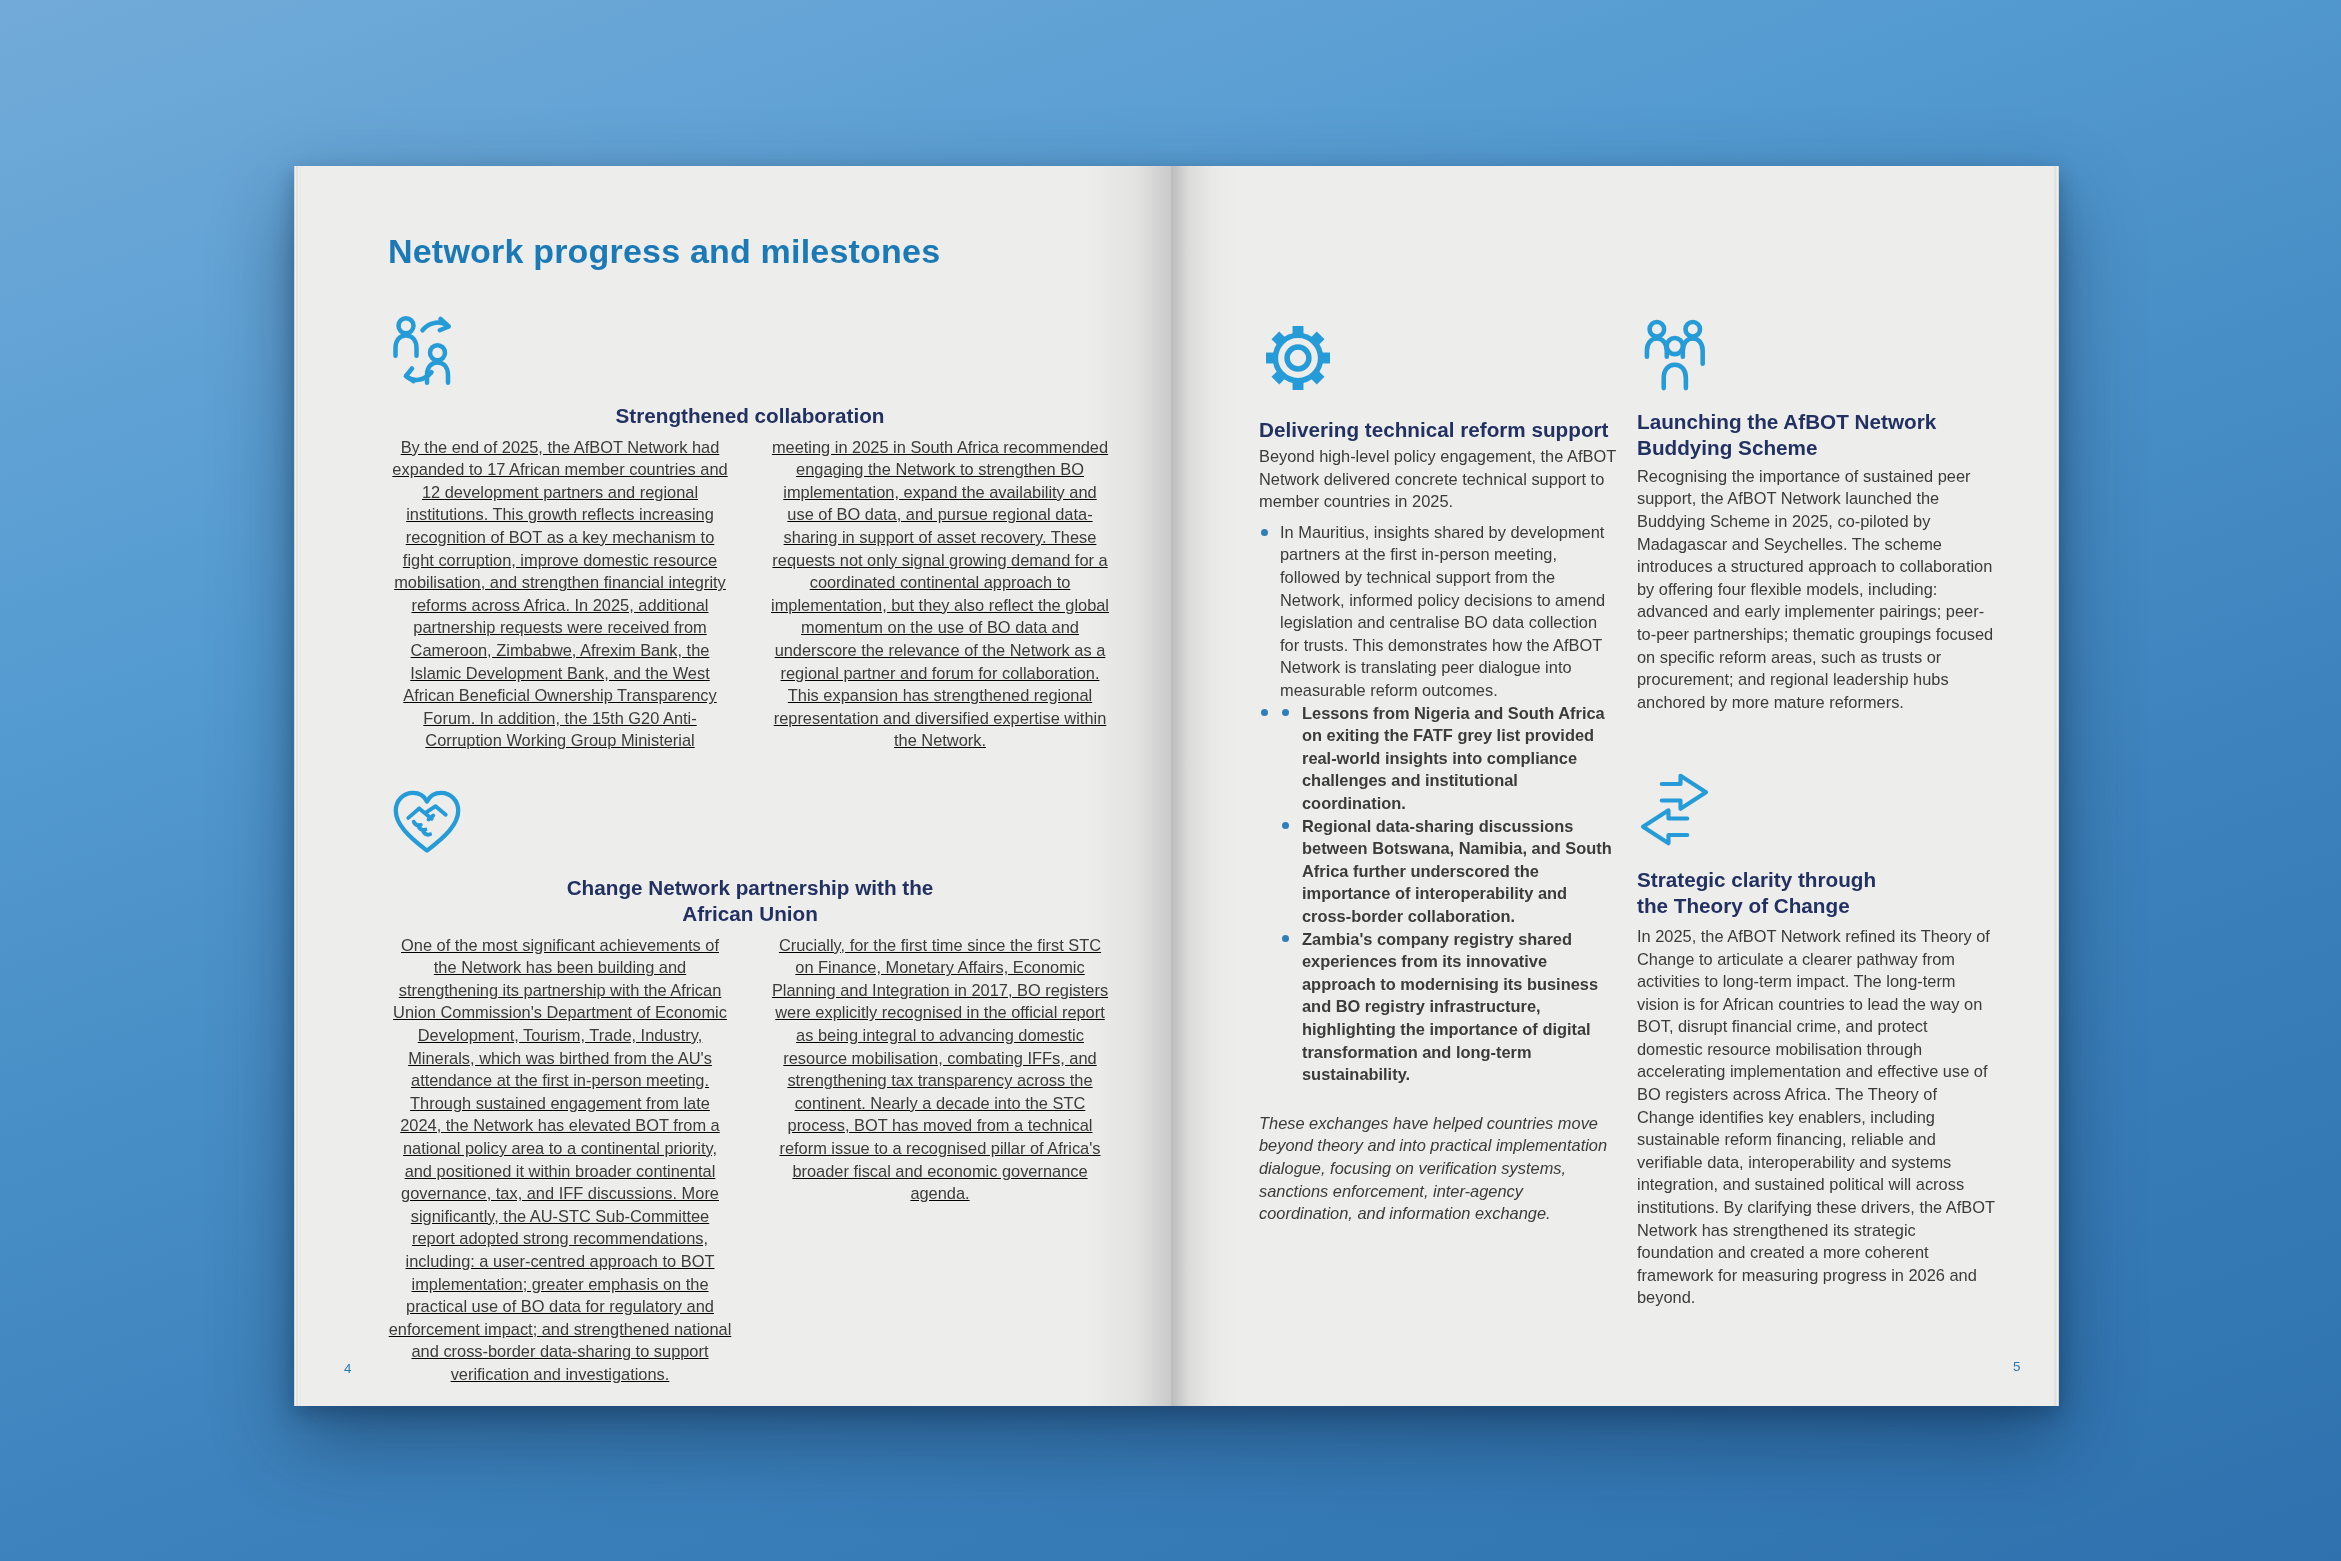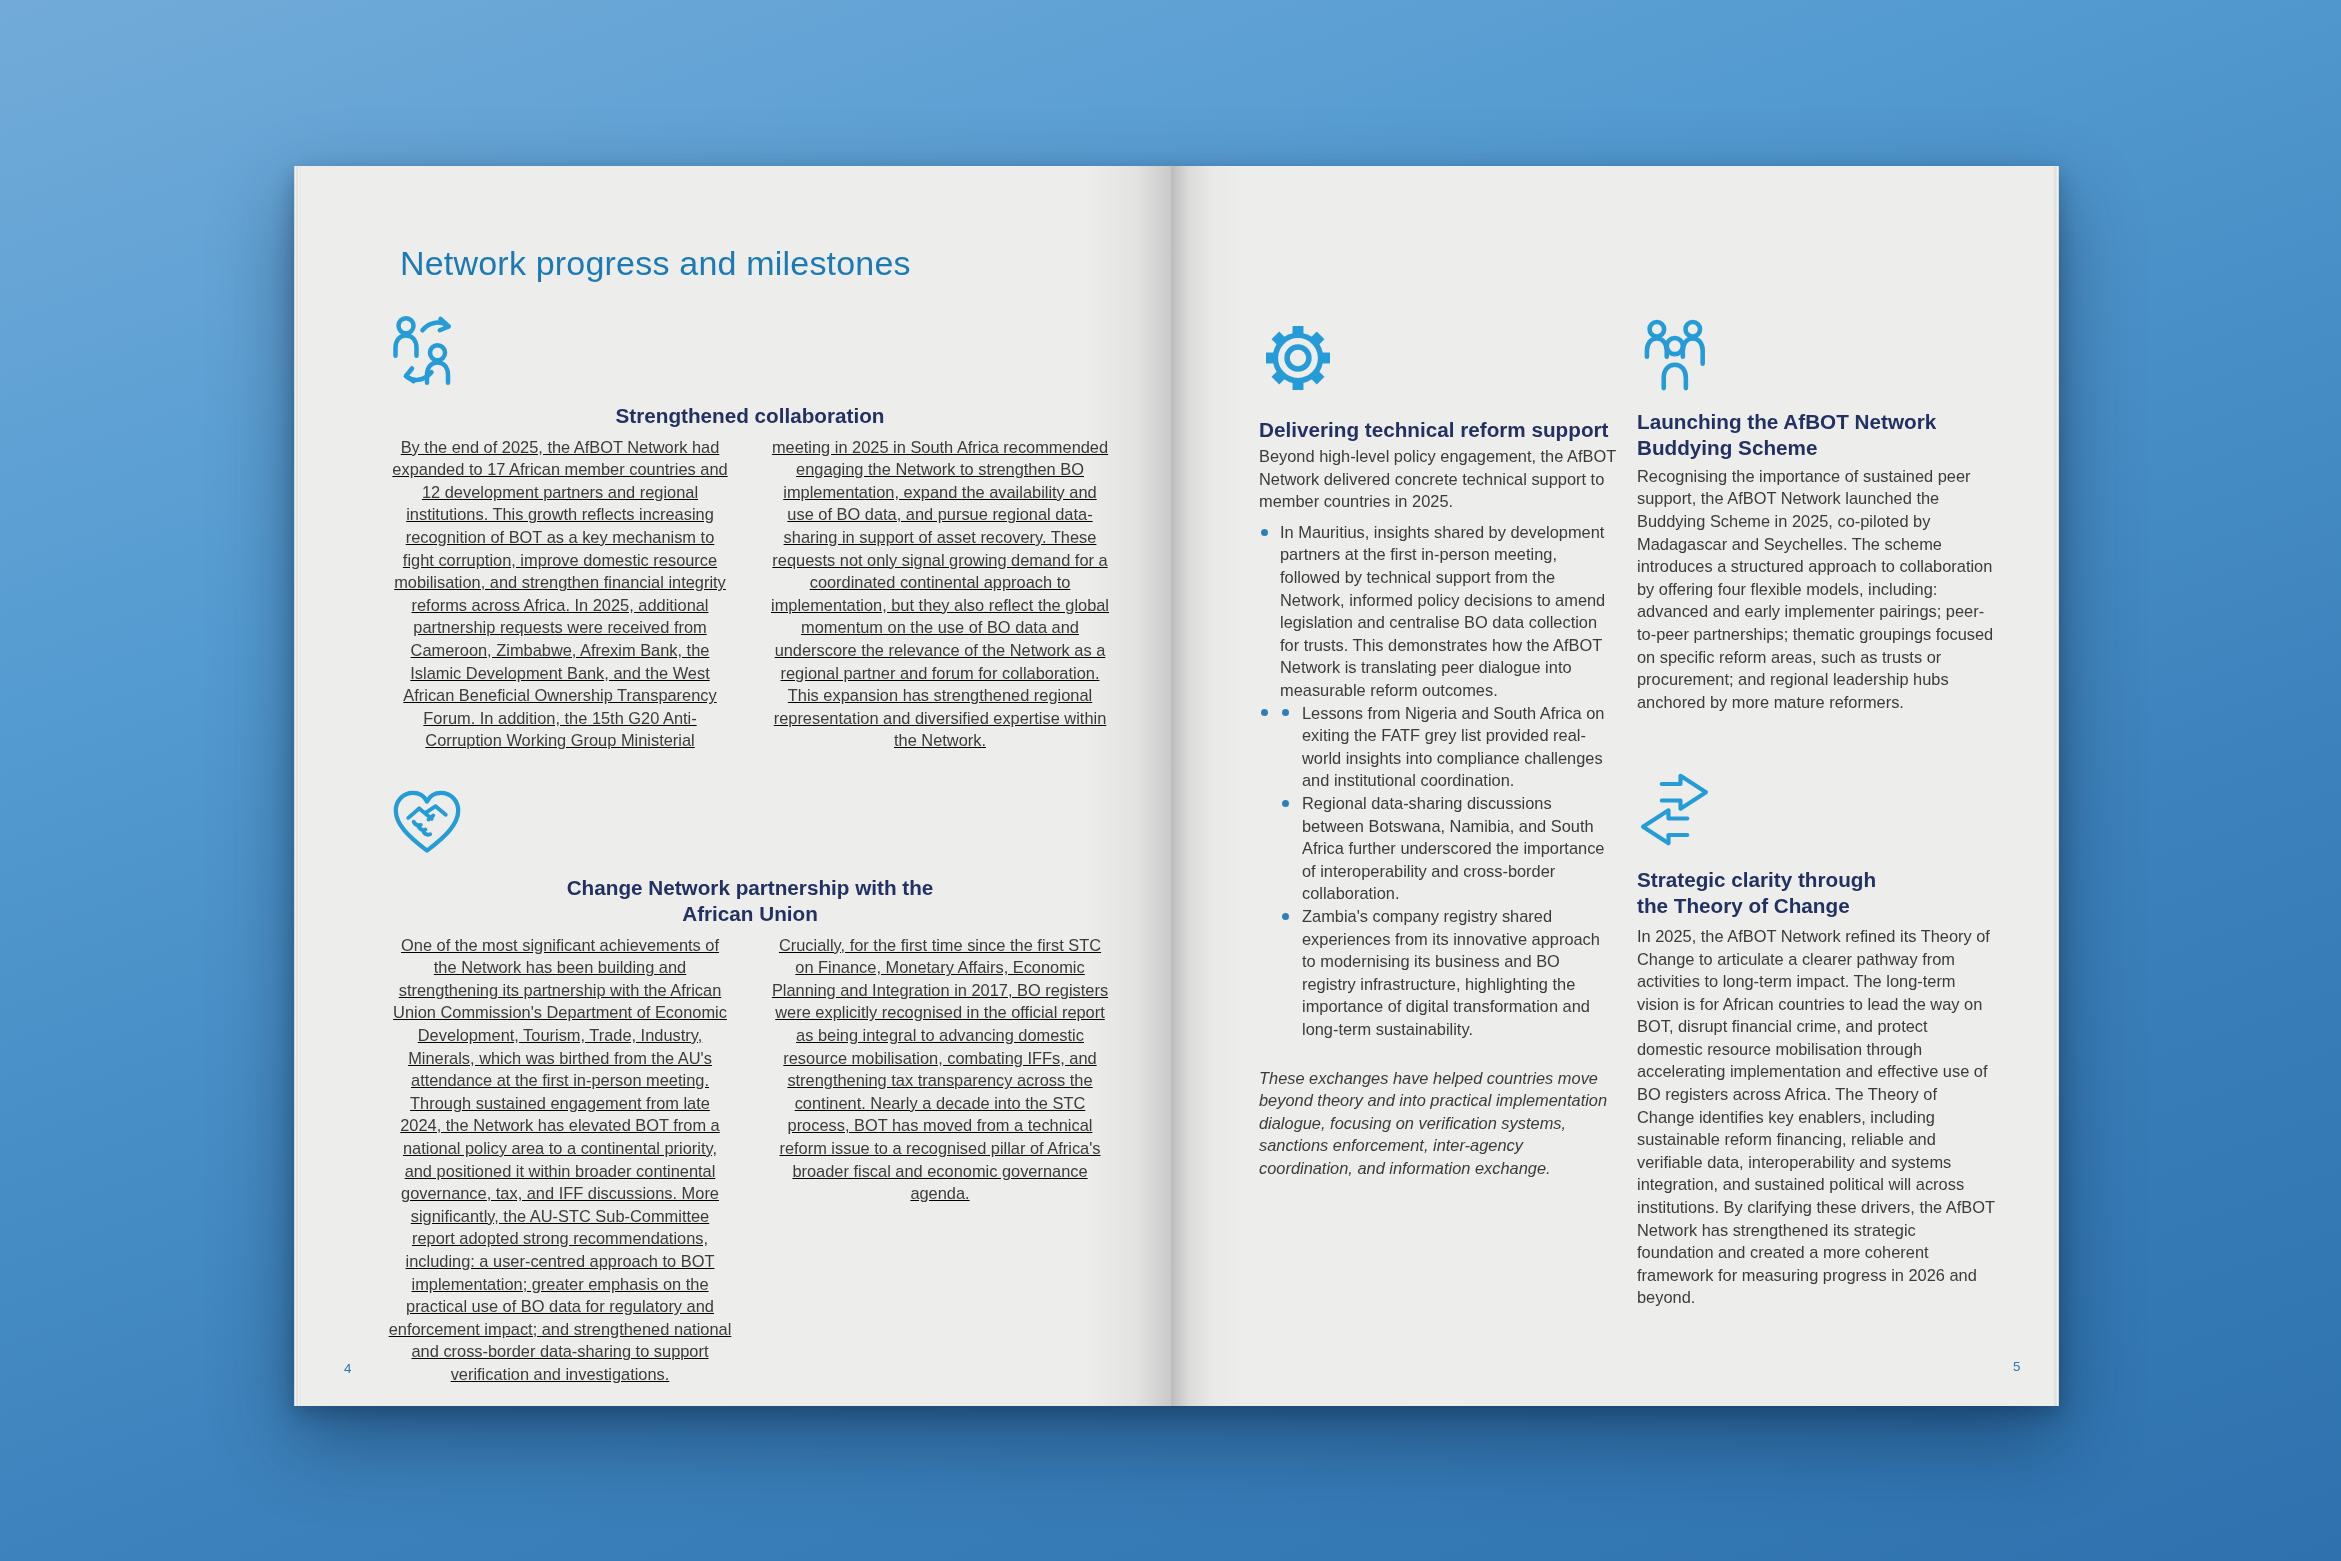--- a/index.html
+++ b/index.html
@@ -13,21 +13,21 @@
   .page-right{width:888px;}
   .page-left::before{content:'';position:absolute;left:0;top:0;bottom:0;width:7px;z-index:4;
     background:linear-gradient(to right,#c6c6c4 0,#f4f4f2 1.6px,#d9d9d7 3.1px,#f4f4f2 4.7px,#e3e3e1 6.2px,#EDEDEB 7px);}
   .page-left::after{content:'';position:absolute;right:0;top:0;bottom:0;width:86px;z-index:4;pointer-events:none;
     background:linear-gradient(to right,rgba(60,60,70,0) 0%,rgba(60,60,70,.06) 60%,rgba(60,60,70,.20) 100%);}
   .page-right::before{content:'';position:absolute;left:0;top:0;bottom:0;width:70px;z-index:4;pointer-events:none;
     background:linear-gradient(to right,rgba(60,60,70,.28) 0%,rgba(60,60,70,.10) 25%,rgba(60,60,70,.02) 60%,rgba(60,60,70,0) 100%);}
   .page-right::after{content:'';position:absolute;right:0;top:0;bottom:0;width:6.2px;z-index:4;
     background:linear-gradient(to left,#c6c6c4 0,#f4f4f2 1.6px,#dddddb 3.1px,#EDEDEB 6.2px);}
 
-  .doc-title{position:absolute;left:94px;top:66px;margin:12px;font-size:34px;font-weight:400;
+  .doc-title{position:absolute;left:94px;top:66px;margin:0;font-size:34px;font-weight:700;
     color:#1B7AB6;letter-spacing:0.2px;text-align:center;}
   .sec-heading{margin:0;font-size:20.7px;font-weight:700;color:#223162;line-height:26px;white-space:pre-line;}
   .body{margin:0;font-size:16.4px;line-height:22.6px;color:#3B3B3B;}
   .icon svg{display:block;}
 
   .section{position:absolute;left:94px;width:724px;text-align:center;}
   #sec1{top:147px;}
   #sec2{top:619px;}
   .section .icon{width:78px;height:78px;margin-bottom:11.7px;}
   .section .sec-heading{margin-bottom:7px;}
@@ -35,21 +35,21 @@
   .col{width:352px;}
 
   .rcol1{position:absolute;left:88px;top:153px;width:357px;}
   .rcol1 .icon{width:78px;height:78px;margin-bottom:20px;}
   .rcol1 .sec-heading{margin-bottom:2.3px;}
   .rcol1 .intro{margin-bottom:7.8px;}
   ul.bullets{list-style:none;margin:0;padding:0;}
   .bullets > li{position:relative;padding-left:21px;}
   .bullets > li::before{content:'';position:absolute;left:1.6px;top:7.8px;width:7px;height:7px;
     border-radius:50%;background:#2E7FB8;}
-  ul.subbullets{list-style:none;margin:0;padding:0;}
+  ul.subbullets{list-style:none;margin:0;padding:0;font-weight:bold;}
   .subbullets > li{position:relative;padding-left:22px;}
   .subbullets > li::before{content:'';position:absolute;left:2.3px;top:7.8px;width:7px;height:7px;
     border-radius:50%;background:#2E7FB8;}
   .closing{margin-top:26px;font-style:italic;}
 
   .rcol2{position:absolute;left:466px;top:151px;width:359px;}
   .rcol2 .icon-people{width:84px;height:75px;margin-bottom:17px;}
   .rcol2 .h-buddy{margin-bottom:3.9px;}
   .rcol2 .icon-arrows{width:75px;height:75px;margin-top:59px;margin-bottom:20px;}
   .rcol2 .h-theory{margin-bottom:5.5px;}

